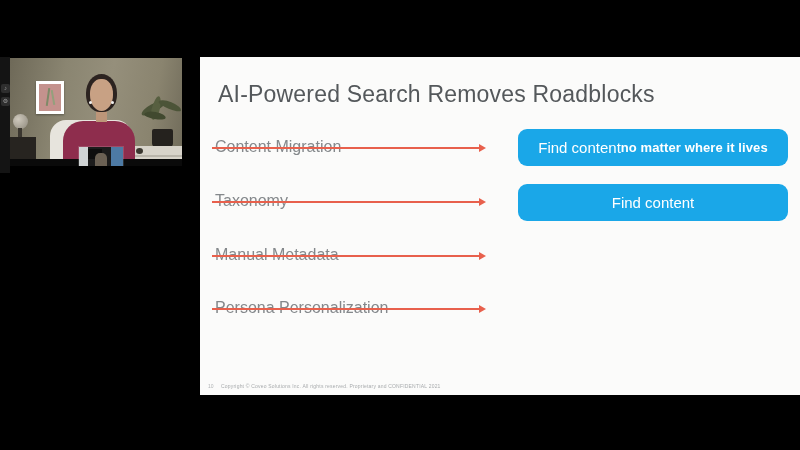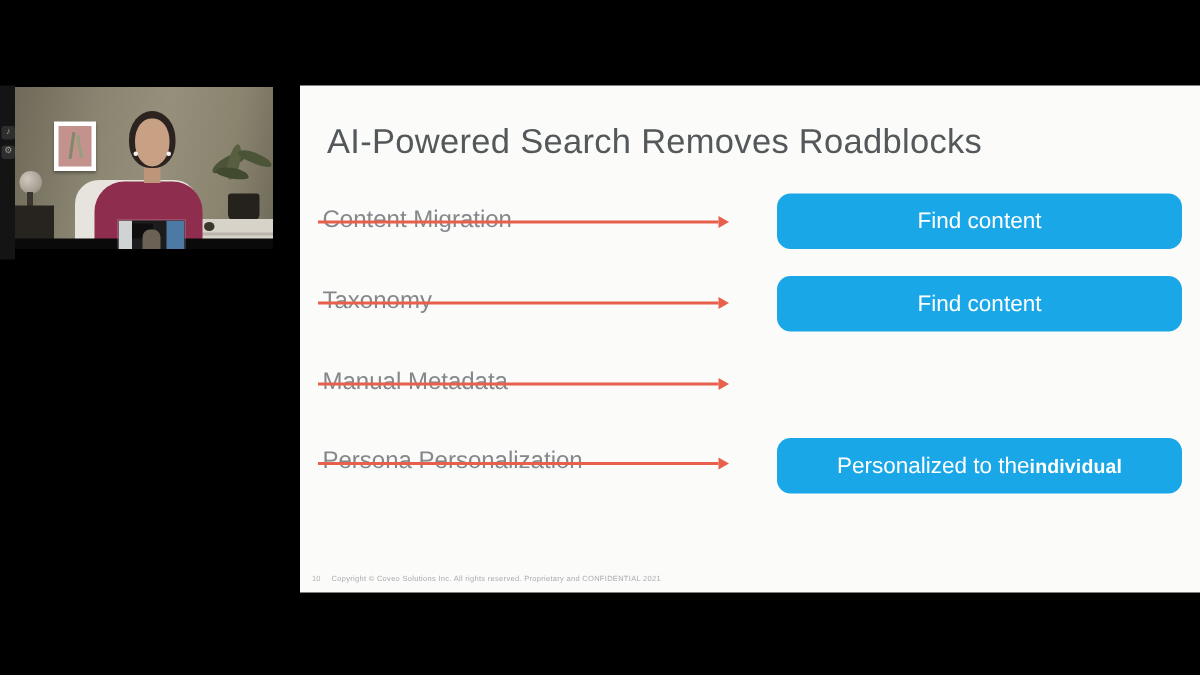--- a/index.html
+++ b/index.html
@@ -129,37 +129,34 @@
   </div>
 </div>
 
 <div class="slide">
   <div class="slide-title">AI-Powered Search Removes Roadblocks</div>
 
   <div class="row-label lbl0">Content Migration</div>
   <div class="arrow ar0"></div>
   <div class="pill pl0">
     <span class="reg">Find content </span>
+    <span class="bold">no matter where it lives</span>
   </div>
 
   <div class="row-label lbl1">Taxonomy</div>
   <div class="arrow ar1"></div>
   <div class="pill pl1">
     <span class="reg">Find content </span>
   </div>
 
   <div class="row-label lbl2">Manual Metadata</div>
   <div class="arrow ar2"></div>
 
   <div class="row-label lbl3">Persona Personalization</div>
   <div class="arrow ar3"></div>
-  <div class="pill pl3">
-    <span class="reg">Personalized to the </span>
-    <span class="bold">individual</span>
-  </div>
 
   <div class="page-num">10</div>
   <div class="copyright">Copyright © Coveo Solutions Inc. All rights reserved. Proprietary and CONFIDENTIAL 2021</div>
   <div class="logo">
     <div class="logo-mark">
       <span class="tl"></span>
         <span class="tr"></span>
         <span class="bl"></span>
         <span class="br"></span>
     </div>

